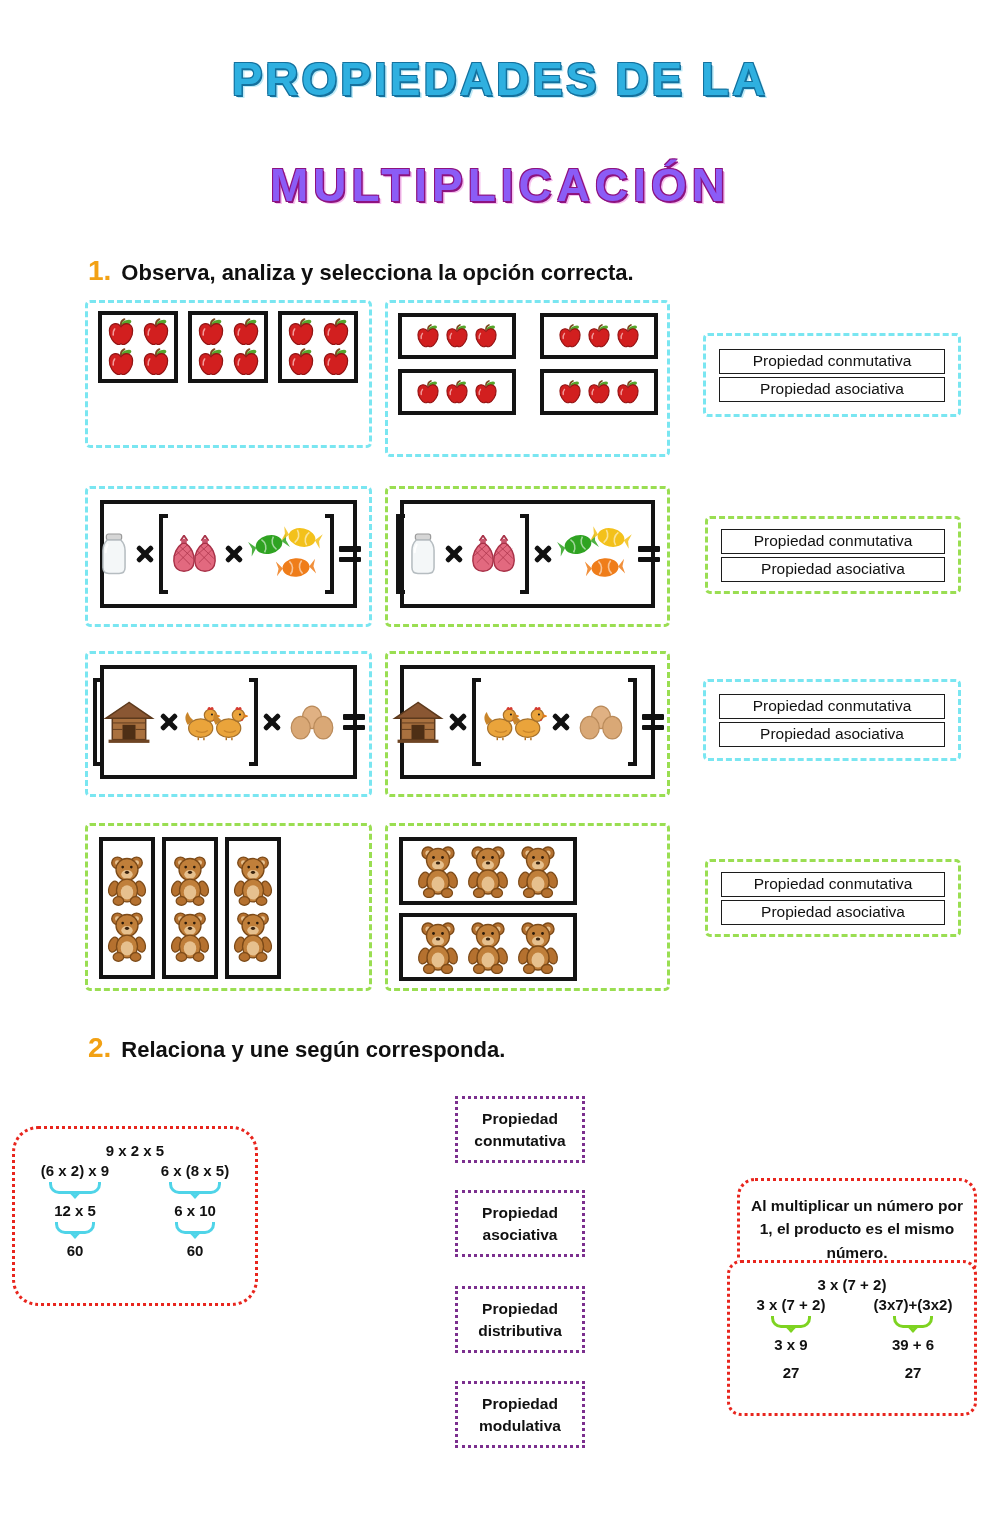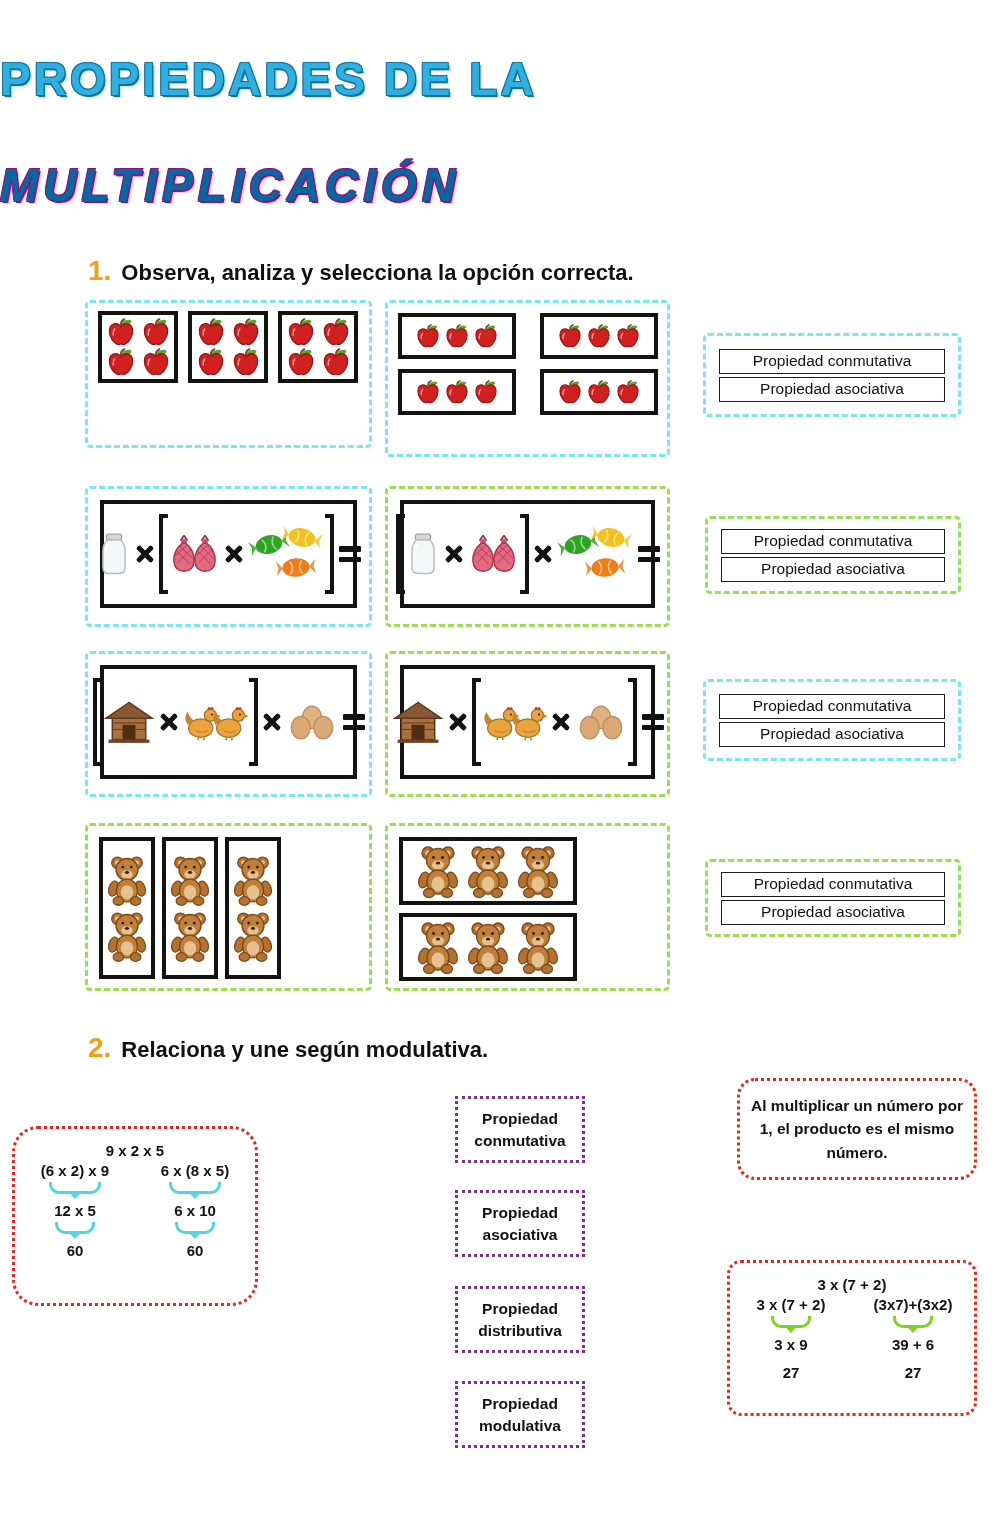--- a/index.html
+++ b/index.html
@@ -1,24 +1,24 @@
 <!DOCTYPE html>
 <html><head>
 <meta charset="utf-8">
 <style>
   html,body{margin:0;padding:0;background:#fff;}
   .page{position:relative;width:1000px;height:1524px;background:#fff;overflow:hidden;
         font-family:"Liberation Sans","DejaVu Sans",sans-serif;color:#111;}
 
   
-  .title{position:absolute;left:0;right:0;text-align:left;font-weight:800;}
+  .title{position:absolute;left:0;right:0;text-align:center;font-weight:800;}
   .t1{top:52px;font-size:46px;letter-spacing:3px;color:#2fb0e0;
       text-shadow:1.5px 1.5px 0 #14719e,-1px -1px 0 #14719e,1px -1px 0 #14719e,-1px 1px 0 #14719e,3px 3px 0 #bfeaf7;}
-  .t2{top:158px;font-size:46px;letter-spacing:5px;color:#0369a1;
-      text-shadow:1.5px 1.5px 0 #8e1380,-1px -1px 0 #8e1380,1px -1px 0 #8e1380,-1px 1px 0 #8e1380,3px 3px 0 #f6c2ee;font-style:italic;}
+  .t2{top:158px;font-size:46px;letter-spacing:5px;color:#8b5cf6;
+      text-shadow:1.5px 1.5px 0 #8e1380,-1px -1px 0 #8e1380,1px -1px 0 #8e1380,-1px 1px 0 #8e1380,3px 3px 0 #f6c2ee;}
 
   
   .sec-head{position:absolute;display:flex;align-items:baseline;gap:10px;}
   .sec-num{color:#f2a114;font-size:28px;font-weight:700;}
   .sec-txt{font-size:22px;font-weight:800;color:#101010;}
   #s1-head{top:255px;left:88px;}
   #s2-head{top:1032px;left:88px;}
 
   
   .box{position:absolute;background:#fff;border-radius:5px;box-sizing:border-box;}
@@ -83,21 +83,21 @@
   .coop{width:52px;height:44px;}
   .hen{width:37px;height:37px;}
   .hens{display:flex;flex:none;align-items:flex-end;} .hens .hen + .hen{margin-left:-9px;}
   .eggs{width:52px;height:37px;}
   .bear{width:42px;height:52px;}
   .f-wide .bear{width:44px;height:54px;}
 
   
   .redbox{position:absolute;background:#fff;border:3.5px dotted #e8251d;box-sizing:border-box;}
   #m-assoc{left:12px;top:1126px;width:246px;height:180px;border-radius:26px;}
-  #m-mod  {left:737px;top:1078px;width:240px;border-radius:18px;padding:13px 10px;
+  #m-mod  {left:737px;top:1178px;width:240px;border-radius:18px;padding:13px 10px;
            text-align:center;font-weight:700;font-size:15.5px;line-height:1.5;}
   #m-dist {left:727px;top:1260px;width:250px;height:156px;border-radius:14px;}
   #m-comm {left:15px;top:1346px;width:238px;border-radius:10px;padding:13px 8px;
            text-align:center;font-weight:700;font-size:15.5px;line-height:1.5;}
 
   .mb-top{margin-top:13px;text-align:center;font-weight:700;font-size:15px;}
   .mb-grid{display:flex;margin-top:3px;}
   .mb-col{flex:1;display:flex;flex-direction:column;align-items:center;gap:2px;font-weight:700;font-size:15px;}
   .res-gap{margin-top:9px;}
 
@@ -476,21 +476,21 @@
     </div>
   </div>
 
   <div class="box green ans" id="r4-ans">
     <div class="opt">Propiedad conmutativa</div>
     <div class="opt">Propiedad asociativa</div>
   </div>
 
   <div class="sec-head" id="s2-head">
     <span class="sec-num">2.</span>
-    <span class="sec-txt">Relaciona y une según modulativa.</span>
+    <span class="sec-txt">Relaciona y une según corresponda.</span>
   </div>
 
   <div class="redbox" id="m-assoc">
     <div class="mb-top">9 x 2 x 5</div>
     <div class="mb-grid">
       <div class="mb-col">
         <span>(6 x 2) x 9</span>
         <span class="brace c w-lg"></span>
         <span>12 x 5</span>
         <span class="brace c w-sm"></span>

